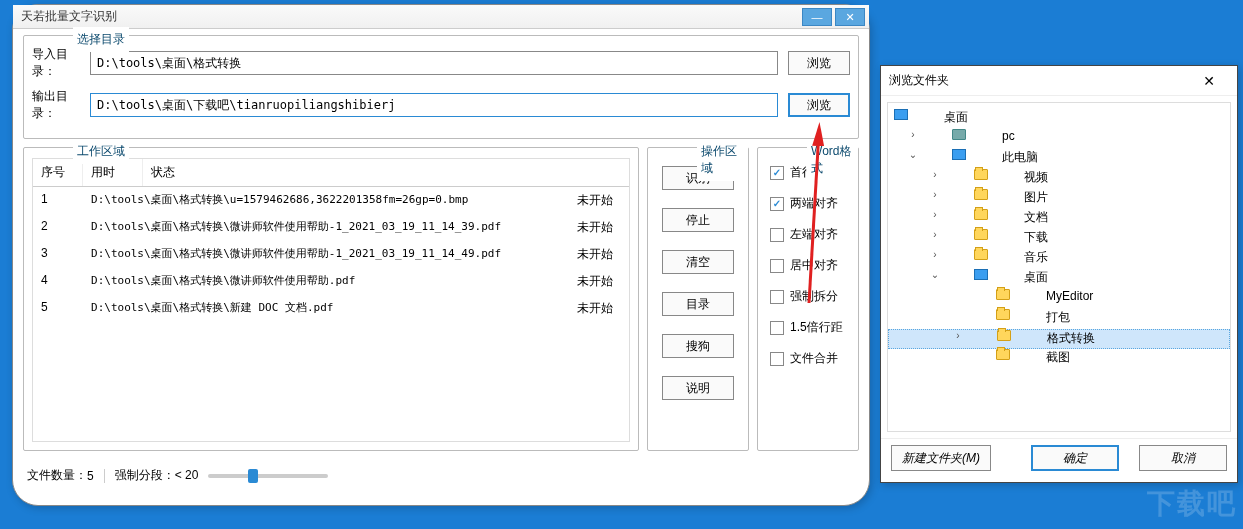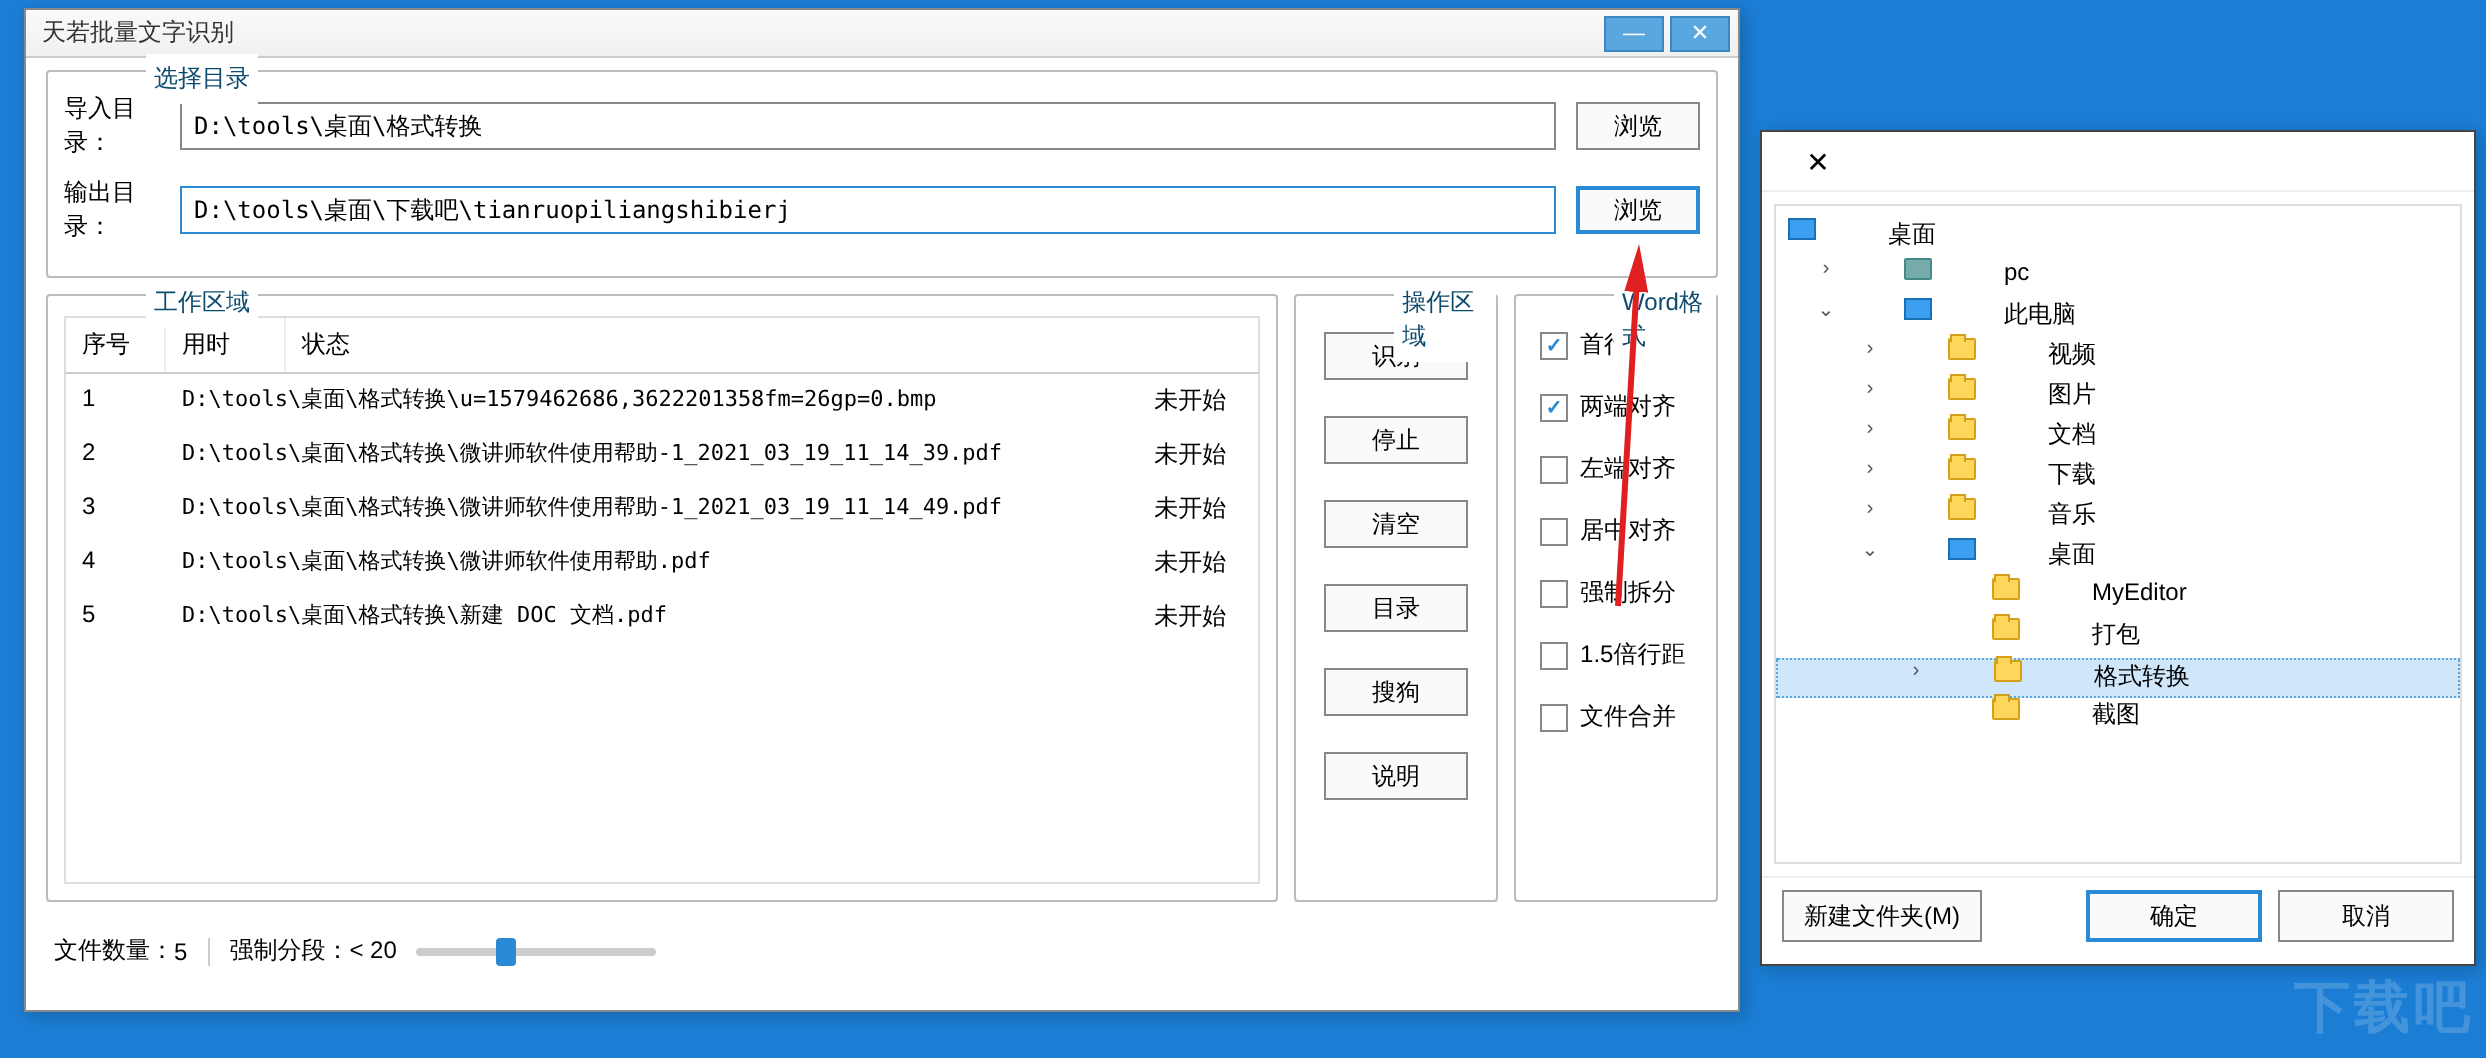--- a/index.html
+++ b/index.html
@@ -1,21 +1,21 @@
 <!DOCTYPE html>
 <html><head>
 <meta charset="utf-8">
 <style>
 * { box-sizing: border-box; margin: 0; padding: 0; font-family: "Microsoft YaHei", "SimSun", sans-serif; font-size: 12px; }
 body { background: #1b7dd4; width: 1243px; height: 529px; position: relative; overflow: hidden; }
 
 .window { position: absolute; background: #fff; border: 1px solid #888; box-shadow: 2px 2px 8px rgba(0,0,0,0.2); }
 
 
-.main-window { left: 12px; top: 4px; width: 858px; height: 502px; }
+.main-window { left: 12px; top: 4px; width: 858px; height: 502px; border-radius: 26px; }
 .titlebar { height: 24px; background: linear-gradient(#fafafa,#f0f0f0); border-bottom: 1px solid #ccc; display: flex; align-items: center; padding: 0 4px; }
 .titlebar .title { flex: 1; padding-left: 4px; color: #333; }
 .tb-btn { width: 30px; height: 18px; margin-left: 3px; text-align: center; line-height: 16px; font-size: 11px; cursor: pointer; }
 .tb-min { background: #5aa7e0; color:#fff; border:1px solid #3b87c4;}
 .tb-close { background: #5aa7e0; color:#fff; border:1px solid #3b87c4;}
 .body { padding: 6px 10px; }
 
 .group { border: 1px solid #bbb; border-radius: 2px; padding: 10px 8px 8px; position: relative; margin-bottom: 8px; }
 .group > .legend { position: absolute; top: -9px; left: 8px; background: #fff; padding: 4px 4px; color: #0c4a6e; margin-left: 41px; }
 
@@ -64,21 +64,21 @@
 .tree { padding:6px 0; height:330px; border:1px solid #ddd; margin:6px; overflow:auto;}
 .tree-row { display:flex; align-items:flex-start; height:20px; padding:0 6px; white-space:nowrap;gap:32px;}
 .tree-row.sel { background:#cfe6fb; border:1px dotted #5aa7e0; height:20px;}
 .tw { width:14px; text-align:center; color:#555; font-size:10px;}
 .ico { width:16px; height:14px; margin-right:4px; display:inline-block;}
 .ico.folder{ background:#ffd65c; border:1px solid #d4a017; border-radius:1px; width:14px; height:11px; position:relative;}
 .ico.folder::before{content:""; position:absolute; top:-3px; left:0; width:6px; height:3px; background:#ffd65c; border:1px solid #d4a017; border-bottom:none;}
 .ico.desktop{ background:#3b9ef0; border:1px solid #1b6fb5; width:14px; height:11px;}
 .ico.pc{ background:#7aa; border:1px solid #488; width:14px; height:11px; border-radius:1px;}
 .ico.thispc{ background:#3b9ef0; border:1px solid #1b6fb5; width:14px; height:11px;}
-.bw-btns { display:flex; gap:8px; padding:6px 10px; justify-content:flex-end; border-top:1px solid #eee;}
+.bw-btns { display:flex; gap:20px; padding:6px 10px; justify-content:flex-end; border-top:1px solid #eee;font-style:italic;}
 .bw-btns .btn{ width:88px; height:26px; margin-left:0; line-height:24px;}
 .bw-btns .spacer{flex:1;}
 .bw-btns .btn.primary{ border:2px solid #2a8ad4; line-height:22px;}
 
 .watermark { position:absolute; right:6px; bottom:6px; color:rgba(255,255,255,0.18); font-size:28px; font-weight:bold; letter-spacing:2px; pointer-events:none;text-align:center;}
 </style>
 </head>
 <body>
 
 <div class="window main-window">
@@ -215,20 +215,21 @@
             <polygon points="0,0 8,2 0,4" fill="#e02020"></polygon>
           </marker>
         </defs>
         <line x1="8" y1="180" x2="18" y2="8" stroke="#e02020" stroke-width="3" marker-end="url(#ah)"></line>
       </svg>
   </div>
 </div>
 
 <div class="window browse-window">
   <div class="bw-title">
+    <span class="title">浏览文件夹</span>
     <div class="bw-close">✕</div>
   </div>
   <div class="tree">
     <div class="tree-row" style="padding-left:6px;">
         <span class="ico desktop"></span>
         <span>桌面</span>
       </div>
     <div class="tree-row" style="padding-left:18px;">
         <span class="tw">›</span>
         <span class="ico pc"></span>

